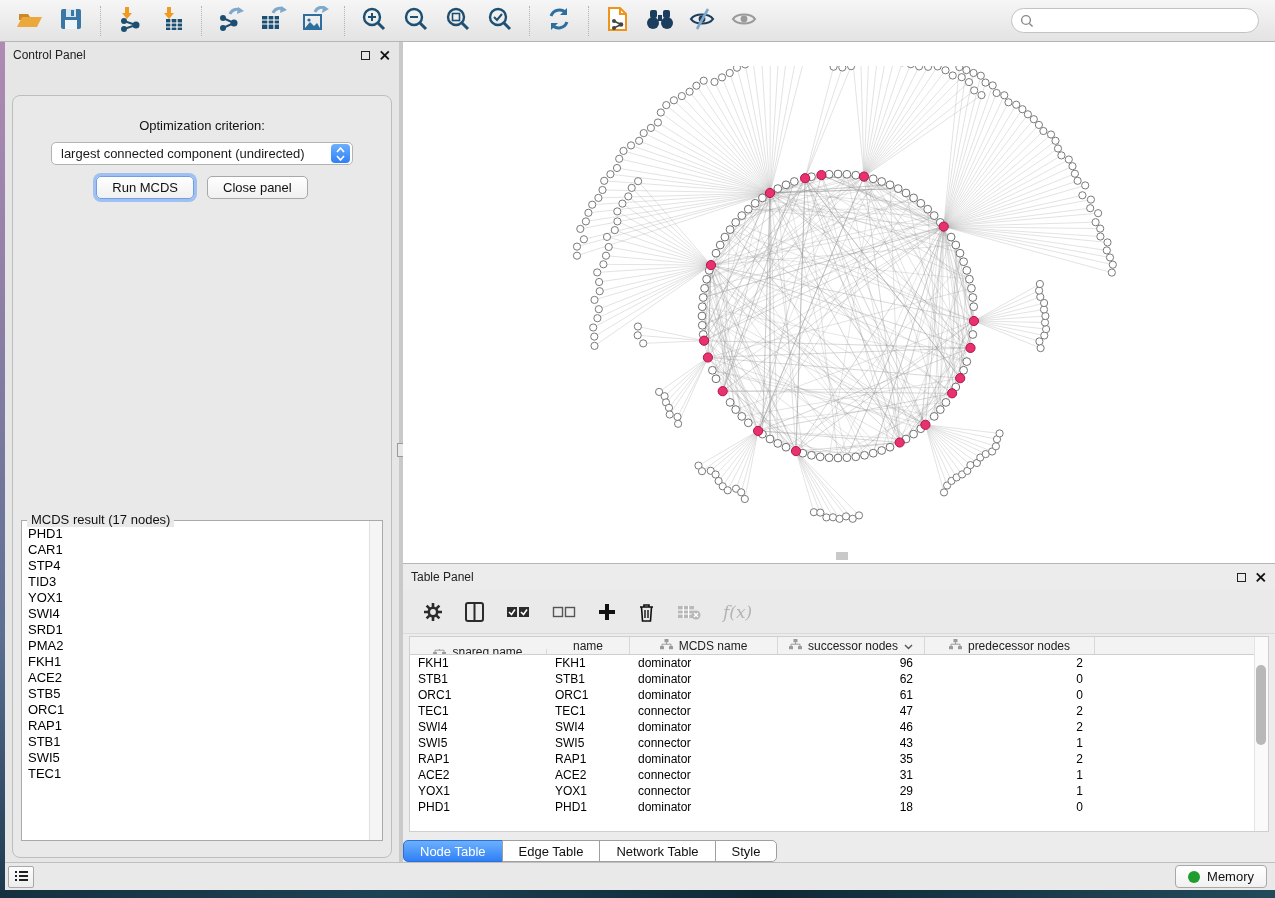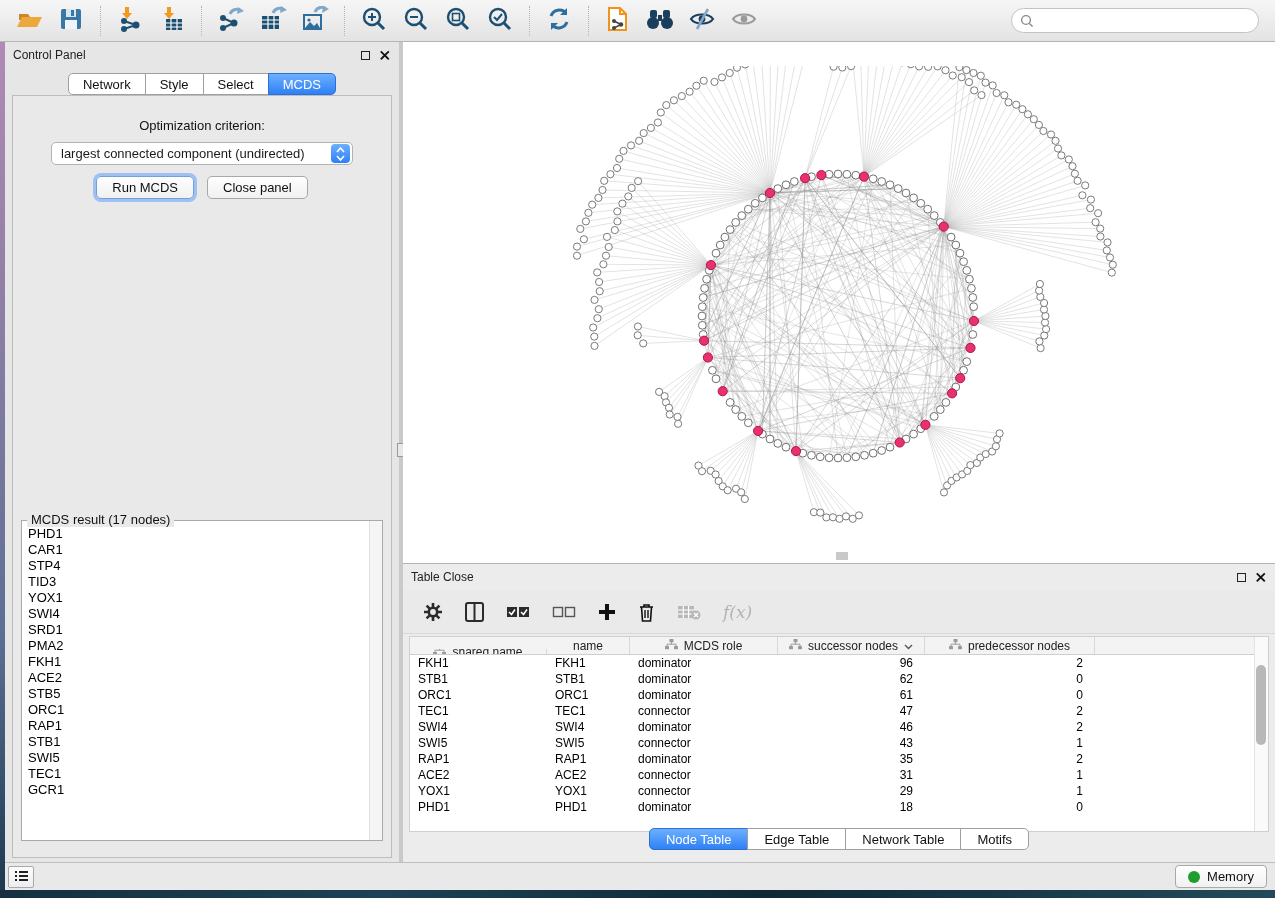--- a/index.html
+++ b/index.html
@@ -30,21 +30,21 @@
   .panel-head .win-icons { margin-left:auto; display:flex; align-items:center; gap:8px; }
   .float-box { width:9px; height:9px; border:1.5px solid #222; display:inline-block; }
   .close-x { font-size:15px; font-weight:bold; color:#111; line-height:10px; }
   .seg-row { position:absolute; left:0; right:0; top:31px; display:flex; justify-content:center; z-index:3; }
   .seg-tab { font-size:13px; padding:2px 14px; height:22px; display:flex; align-items:center;
     background:#fff; border:1px solid #9f9f9f; margin-left:-1px; color:#111; }
   .seg-tab:first-child { border-radius:5px 0 0 5px; margin-left:0; }
   .seg-tab:last-child { border-radius:0 5px 5px 0; }
   .seg-tab.active { background:linear-gradient(#6cb0fd,#2f80f7); border-color:#2a70d8; color:#fff; }
   .cp-content { position:absolute; left:7px; right:7px; top:53px; bottom:4px;
-    border:1px solid #bdbdbd; border-radius:0; background:#e9e9e9; }
+    border:1px solid #bdbdbd; border-radius:8px; background:#e9e9e9; }
   .opt-label { text-align:center; margin-top:22px; font-size:13px; color:#111; }
   .select { position:absolute; left:38px; right:38px; top:46px; height:23px; background:#fff;
     border:1px solid #b3b3b3; border-radius:5px; display:flex; align-items:center; font-size:13px; padding-left:9px; }
   .select .stepper { margin-left:auto; width:19px; height:19px; margin-right:2px; border-radius:4px;
     background:linear-gradient(#6cb0fd,#2f80f7); display:flex; flex-direction:column; align-items:center; justify-content:center; }
   .stepper svg { display:block; }
   .btn-row { position:absolute; left:0; right:0; top:80px; display:flex; justify-content:center; gap:13px; }
   .push-btn { font-size:13px; height:23px; padding:0 15px; border:1px solid #a8a8a8; border-radius:5px;
     background:linear-gradient(#ffffff,#f0f0f0); color:#111; display:flex; align-items:center; }
   .push-btn.focused { box-shadow:0 0 0 3px rgba(110,165,245,.6); border-color:#6f9fe8; }
@@ -82,21 +82,21 @@
   .fx { font-family:"DejaVu Serif", serif; font-style:italic; font-size:17px; color:#b3b3b3; }
   .tbl-area { position:absolute; left:6px; right:6px; top:72px; height:196px; background:#fff; border:1px solid #cfcfcf; overflow:hidden; }
   .tbl-scroll { position:absolute; right:0; top:0; bottom:0; width:14px; background:#fafafa; border-left:1px solid #e3e3e3; }
   .tbl-thumb { position:absolute; right:2px; top:28px; width:10px; height:80px; background:#b8b8b8; border-radius:5px; }
   .thead { display:flex; height:18px; background:#f3f3f3; border-bottom:1px solid #cfcfcf; }
   .th { display:flex; align-items:center; justify-content:center; gap:6px; font-size:12px; color:#222;
     border-right:1px solid #d8d8d8; overflow:hidden; }
   .tr { display:flex; height:16px; }
   .td { font-size:12px; color:#000; padding:0 8px; display:flex; align-items:center; overflow:hidden; }
   .td.num { justify-content:flex-end; padding-right:12px; }
-  .tbl-tabs { position:absolute; left:0; right:0; top:264px; display:flex; justify-content:center; }
+  .tbl-tabs { position:absolute; left:0; right:0; top:276px; display:flex; justify-content:flex-start; }
   .tbl-tabs .seg-tab { padding:2px 16px; }
 
   
   .status-bar { position:absolute; left:0; right:0; bottom:8px; height:28px; background:#e9e9e9;
     border-top:1px solid #bfbfbf; display:flex; align-items:center; padding:12px 8px; }
   .list-btn { width:26px; height:22px; border:1px solid #a8a8a8; background:linear-gradient(#fdfdfd,#ededed);
     display:flex; align-items:center; justify-content:center; border-radius:2px; }
   .memory-btn { margin-left:auto; height:23px; border:1px solid #a8a8a8; background:linear-gradient(#ffffff,#f1f1f1);
     border-radius:4px; display:flex; align-items:center; gap:7px; padding:0 12px; font-size:13px; color:#111; }
   .mem-dot { width:12px; height:12px; border-radius:50%; background:#1f9d2f; }
@@ -264,26 +264,20 @@
 </div>
 
 <div class="control-panel">
   <div class="panel-head">
     <span class="panel-title">Control Panel</span>
     <span class="win-icons">
       <span class="float-box"></span>
       <span class="close-x">⨯</span>
     </span>
   </div>
-  <div class="seg-row">
-      <div class="seg-tab">Network</div>
-      <div class="seg-tab">Style</div>
-      <div class="seg-tab">Select</div>
-      <div class="seg-tab active">MCDS</div>
-    </div>
   <div class="cp-content">
     <div class="opt-label">Optimization criterion:</div>
     <div class="select">
       <span>largest connected component (undirected)</span>
       <span class="stepper">
         <svg width="9" height="14">
             <path d="M1 5l3.5-4L8 5" fill="none" stroke="#fff" stroke-width="1.6"></path>
             <path d="M1 9l3.5 4L8 9" fill="none" stroke="#fff" stroke-width="1.6"></path>
           </svg>
       </span>
@@ -305,21 +299,20 @@
           <div>SRD1</div>
           <div>PMA2</div>
           <div>FKH1</div>
           <div>ACE2</div>
           <div>STB5</div>
           <div>ORC1</div>
           <div>RAP1</div>
           <div>STB1</div>
           <div>SWI5</div>
           <div>TEC1</div>
-          <div>GCR1</div>
         </div>
       <div class="result-scroll"></div>
     </div>
   </div>
 </div>
 
 <div class="vsplit">
     <div class="handle"></div>
   </div>
 
@@ -1015,21 +1008,21 @@
           <circle cx="549.1" cy="327.3" r="4.6" fill="#e8326e" stroke="#b5124d" stroke-width="1"></circle>
           <circle cx="557.2" cy="312.2" r="4.6" fill="#e8326e" stroke="#b5124d" stroke-width="1"></circle>
           <circle cx="567.5" cy="281.9" r="4.6" fill="#e8326e" stroke="#b5124d" stroke-width="1"></circle>
         </svg>
       <div class="net-hthumb"></div>
     </div>
   </div>
 
   <div class="table-panel">
     <div class="panel-head">
-      <span class="panel-title">Table Close</span>
+      <span class="panel-title">Table Panel</span>
       <span class="win-icons">
         <span class="float-box"></span>
         <span class="close-x">⨯</span>
       </span>
     </div>
     <div class="tp-toolbar">
       <span class="ticon">
         <svg width="20" height="20">
             <circle cx="10" cy="10" r="4.2" fill="none" stroke="#2b2b2b" stroke-width="2.6"></circle>
             <g stroke="#2b2b2b" stroke-width="2.6">
@@ -1098,21 +1091,21 @@
           </div>
           <div class="th" style="width: 148px;">
             <span><svg width="13" height="11">
                 <g fill="#9a9a9a">
                   <rect x="4.5" y="0" width="4" height="3.2" rx="0.5"></rect>
                   <rect x="0" y="7" width="4" height="3.2" rx="0.5"></rect>
                   <rect x="9" y="7" width="4" height="3.2" rx="0.5"></rect>
                 </g>
                 <path d="M6.5 3.2v2M2 7V5.2h9V7" stroke="#9a9a9a" fill="none"></path>
               </svg></span>
-            <span>MCDS role</span>
+            <span>MCDS name</span>
           </div>
           <div class="th" style="width: 147px;">
             <span><svg width="13" height="11">
                 <g fill="#9a9a9a">
                   <rect x="4.5" y="0" width="4" height="3.2" rx="0.5"></rect>
                   <rect x="0" y="7" width="4" height="3.2" rx="0.5"></rect>
                   <rect x="9" y="7" width="4" height="3.2" rx="0.5"></rect>
                 </g>
                 <path d="M6.5 3.2v2M2 7V5.2h9V7" stroke="#9a9a9a" fill="none"></path>
               </svg></span>
@@ -1207,21 +1200,21 @@
         </div>
       <div class="tbl-scroll">
           <div class="tbl-thumb"></div>
         </div>
     </div>
 
     <div class="tbl-tabs">
         <div class="seg-tab active">Node Table</div>
         <div class="seg-tab">Edge Table</div>
         <div class="seg-tab">Network Table</div>
-        <div class="seg-tab">Motifs</div>
+        <div class="seg-tab">Style</div>
       </div>
   </div>
 </div>
 
 <div class="status-bar">
   <div class="list-btn">
     <span>
       <svg width="14" height="12">
           <g stroke="#222" stroke-width="2">
             <path d="M1 2h2M5 2h9M1 6h2M5 6h9M1 10h2M5 10h9"></path>

